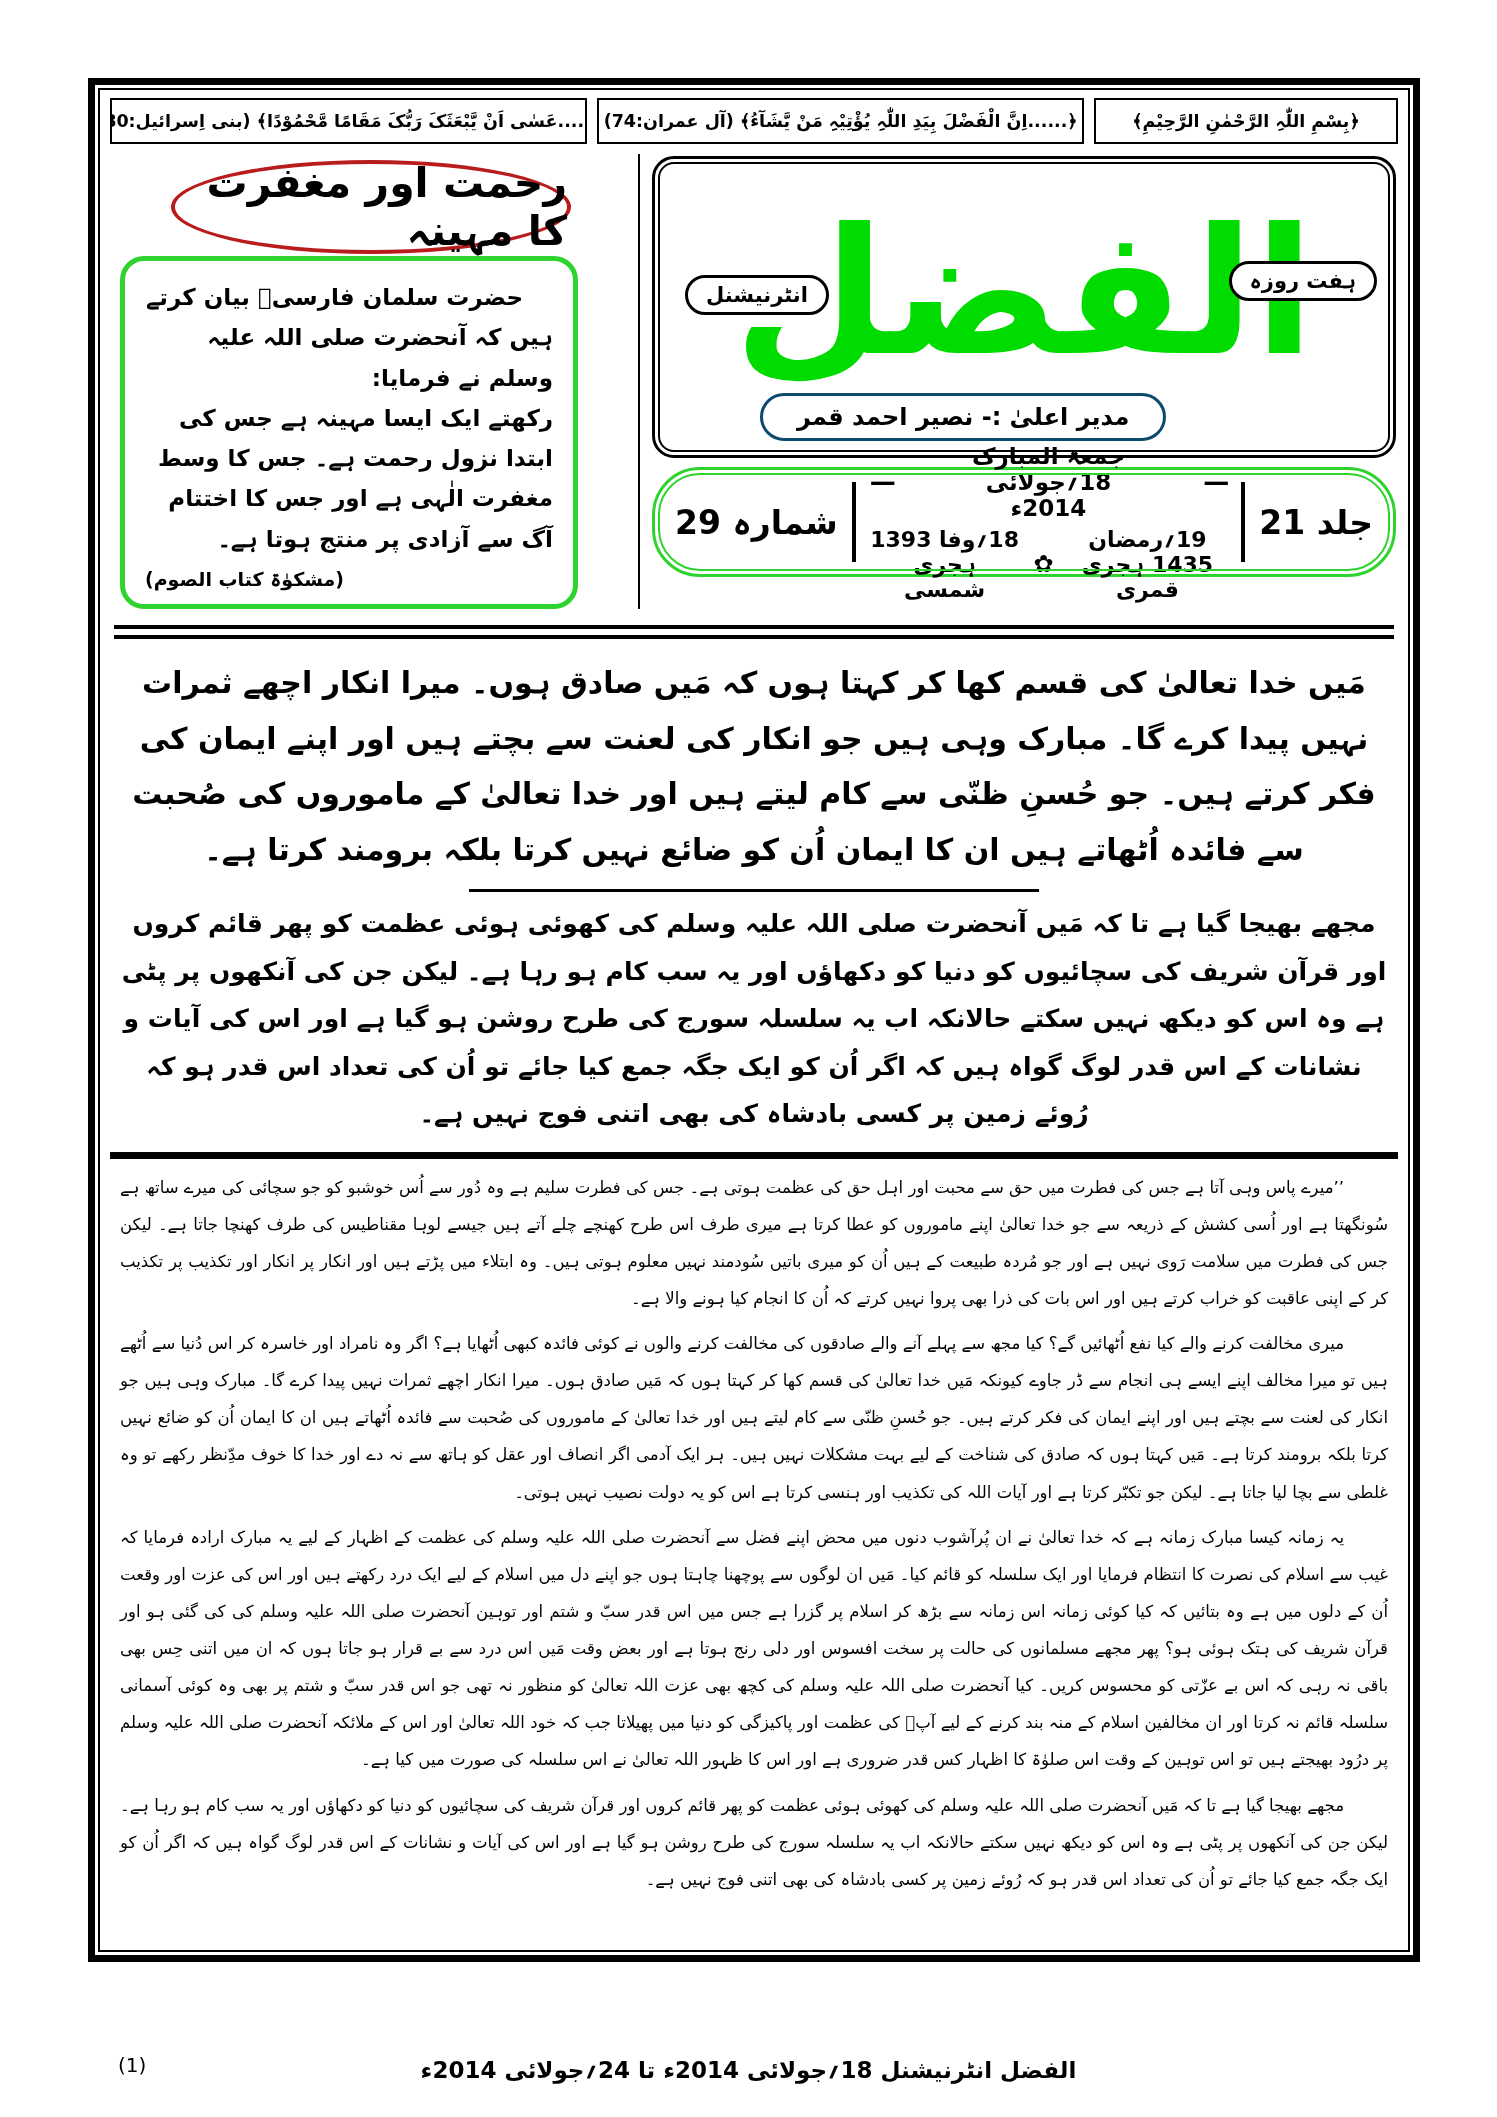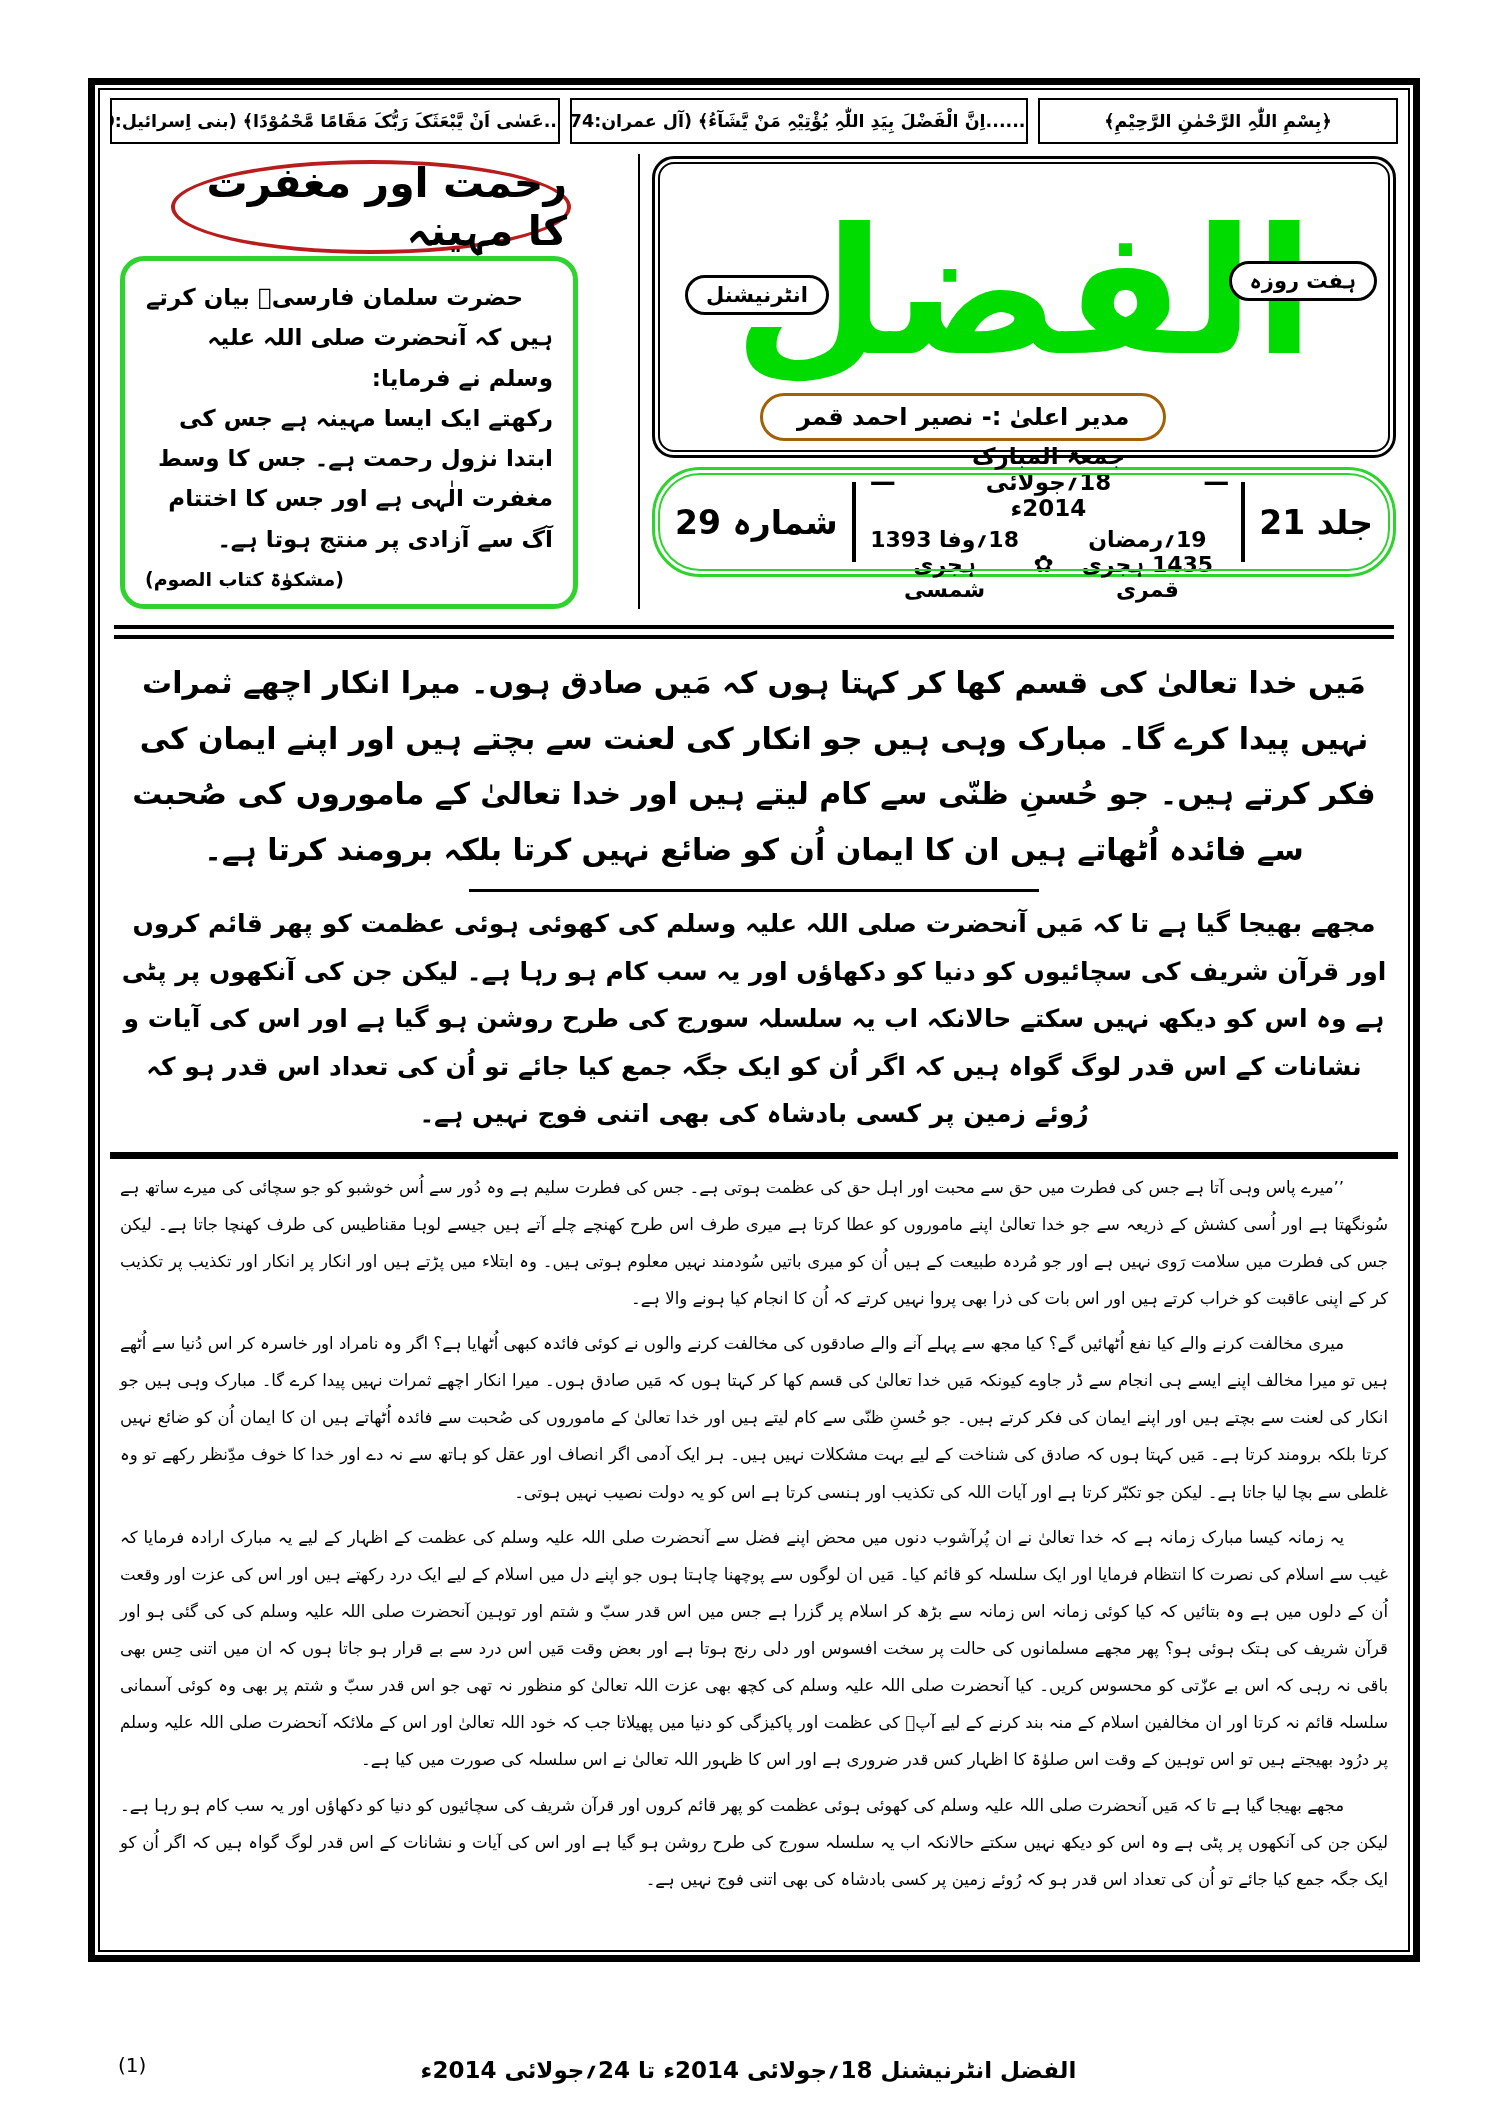--- a/index.html
+++ b/index.html
@@ -29,21 +29,21 @@
   }
   
   .verses { display: flex; gap: 10px; flex: 0 0 auto; }
   .verse-cell {
     border: 2px solid #000;
     height: 46px;
     display: flex; align-items: center; justify-content: center;
     font-size: 17.5px; font-weight: bold;
     white-space: nowrap; overflow: hidden;
   }
-  .verse-right { width: 360px; }
+  .verse-right { width: 304px; }
   .verse-mid { flex: 1.02; }
   .verse-left { flex: 1; }
   
   .top-section { display: flex; margin-top: 10px; flex: 0 0 auto; }
   .mast-col {
     width: 760px;
     border-left: 2.5px solid #000;
     padding: 2px 2px 8px 12px;
   }
   .side-col { flex: 1; padding: 2px 12px 0 6px; }
@@ -73,21 +73,21 @@
     padding: 5px 18px;
     font-size: 21px; font-weight: bold;
     white-space: nowrap;
   }
   .pill-weekly { top: 102px; right: 16px; }
   .pill-intl { top: 116px; left: 30px; }
   .editor-pill {
     position: absolute; z-index: 2;
     bottom: 14px; left: 105px;
     background: #fff;
-    border: 3px solid #a16207; border-radius: 999px;
+    border: 3px solid #0c4a6e; border-radius: 999px;
     padding: 7px 34px;
     font-size: 24px; font-weight: bold;
     white-space: nowrap;
   }
   
   .date-bar {
     position: relative;
     margin-top: 9px;
     height: 110px;
     border: 3px solid #2ED32E;

